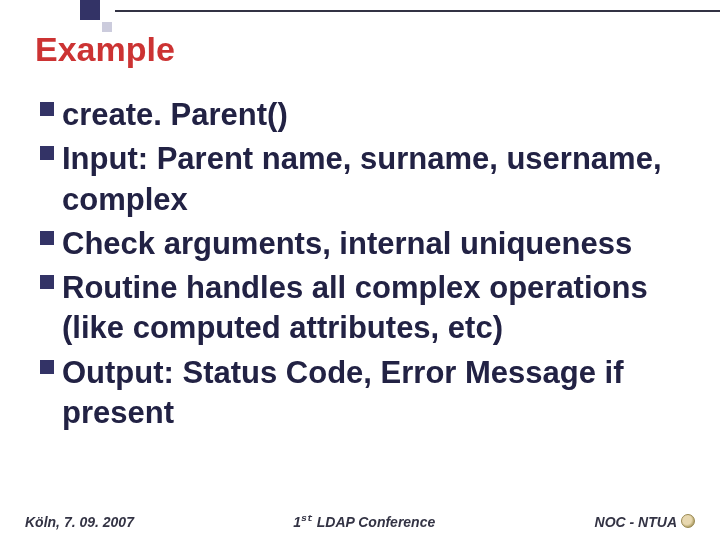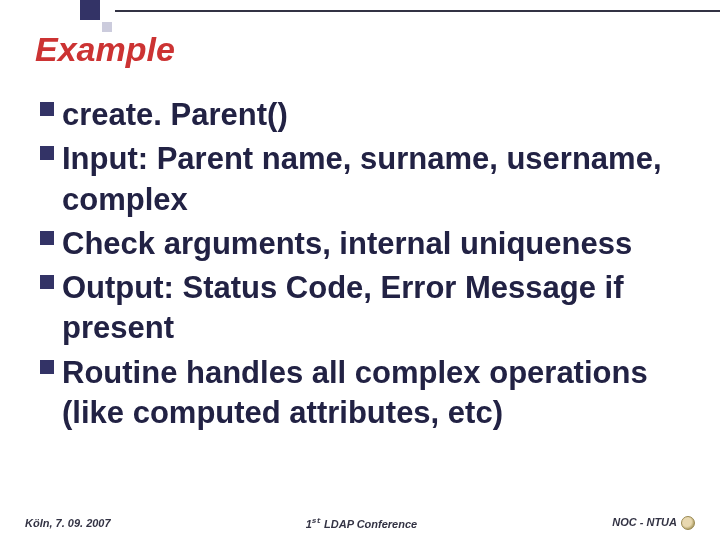--- a/index.html
+++ b/index.html
@@ -2,26 +2,26 @@
 <html><head>
 <meta charset="utf-8">
 <style>
   * { margin: 0; padding: 0; box-sizing: border-box; }
   html, body { width: 720px; height: 540px; font-family: Arial, Helvetica, sans-serif; background: #fff; overflow: hidden; }
   .slide { position: relative; width: 720px; height: 540px; background: #fff; }
   .corner { position: absolute; top: 0; left: 0; width: 115px; height: 40px; }
   .corner .big-sq { position: absolute; width: 20px; height: 20px; background: #333366; top: 0; left: 80px; }
   .corner .sm-sq  { position: absolute; width: 10px; height: 10px; background: #ccccdd; top: 22px; left: 102px; }
   .topline { position: absolute; top: 10px; left: 115px; right: 0; height: 2px; background: #333344; }
-  .title { position: absolute; top: 30px; left: 35px; font-size: 34px; font-weight: bold; font-style: italic; color: #cc3333; }
+  .title { position: absolute; top: 30px; left: 35px; font-size: 34px; font-weight: bold; color: #cc3333; }
   .body { position: absolute; top: 95px; left: 40px; right: 30px; }
   .item { display: flex; align-items: flex-start; margin-bottom: 4px; }
   .bullet { flex: 0 0 auto; width: 14px; height: 14px; background: #333366; margin-top: 7px; margin-right: 8px; }
   .txt { flex: 1 1 auto; font-size: 31px; font-weight: bold; color: #222244; line-height: 1.3; }
-  .footer { position: absolute; left: 0; right: 0; bottom: 10px; padding: 0 25px; display: flex; justify-content: space-between; align-items: center; font-size: 11px; font-weight: bold; font-style: italic; color: #333344; }
+  .footer { position: absolute; left: 0; right: 0; bottom: 10px; padding: 0 25px; display: flex; justify-content: space-between; align-items: center; font-size: 14px; font-weight: bold; font-style: italic; color: #333344; }
   .footer .center { text-align: center; flex: 1; }
   .footer .left { text-align: left; }
   .footer .right { text-align: right; display: flex; align-items: flex-start; gap: 4px; }
   .logo { width: 14px; height: 14px; border-radius: 50%; background: radial-gradient(circle at 40% 40%, #e8d8b0 45%, #b8a870 70%, #6a5a30 100%); border: 1px solid #998850; }
   sup { font-size: 0.7em; font-family: Liberation Mono, monospace; }
 </style>
 </head>
 <body>
 
 <div class="slide">
@@ -42,25 +42,25 @@
     <div class="item">
       <div class="bullet"></div>
       <div class="txt">Input: Parent name, surname, username, complex</div>
     </div>
     <div class="item">
       <div class="bullet"></div>
       <div class="txt">Check arguments, internal uniqueness</div>
     </div>
     <div class="item">
       <div class="bullet"></div>
-      <div class="txt">Output: Status Code, Error Message if present</div>
+      <div class="txt">Routine handles all complex operations (like computed attributes, etc)</div>
     </div>
     <div class="item">
       <div class="bullet"></div>
-      <div class="txt">Routine handles all complex operations (like computed attributes, etc)</div>
+      <div class="txt">Output: Status Code, Error Message if present</div>
     </div>
   </div>
 
   <div class="footer">
     <div class="left">Köln, 7. 09. 2007</div>
     <div class="center">
       <span>1</span><sup>st</sup><span> LDAP Conference</span>
     </div>
     <div class="right">
       <span>NOC - NTUA</span>

